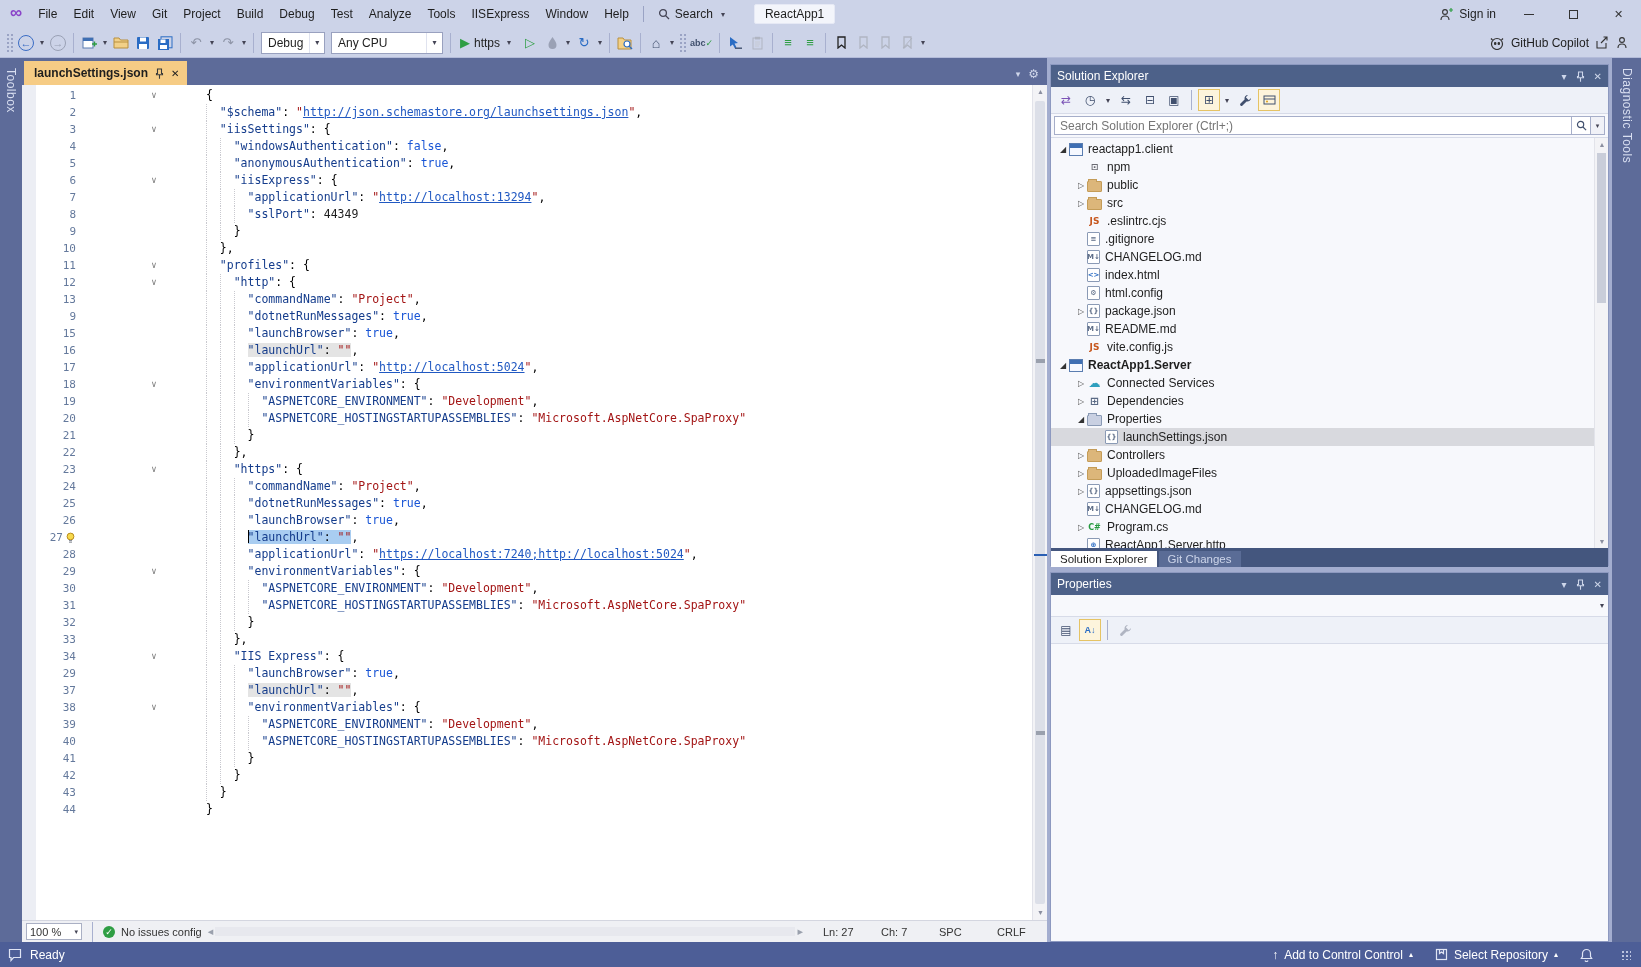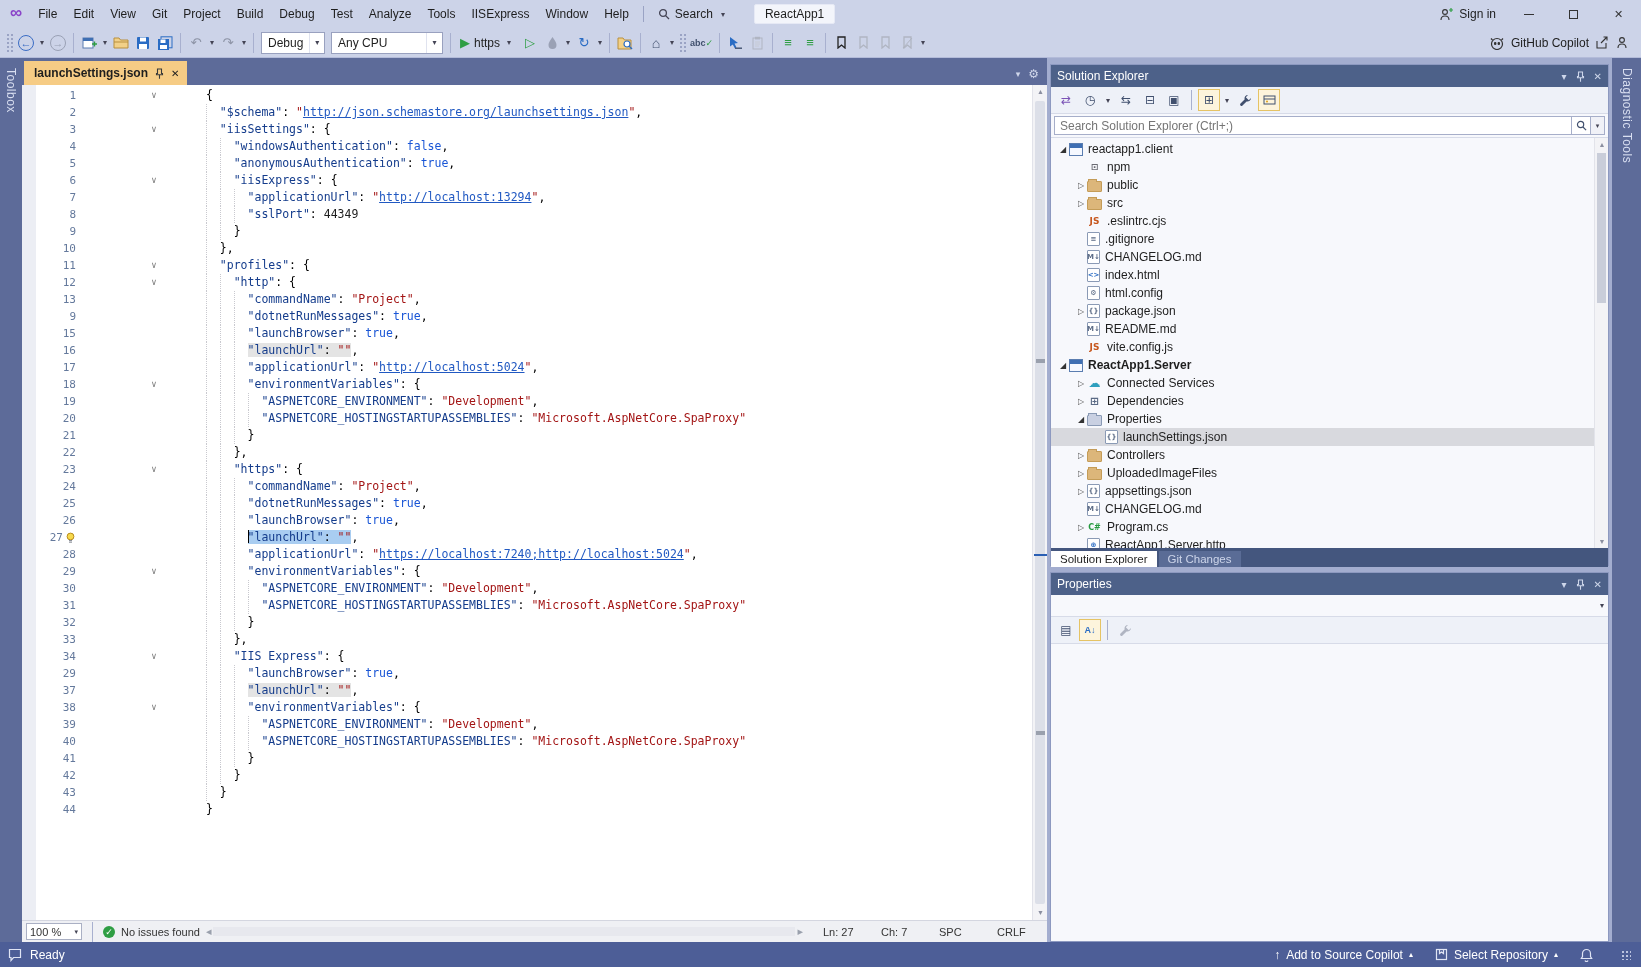--- a/index.html
+++ b/index.html
@@ -440,21 +440,21 @@
         </div>
       </div>
 
       <div class="ebottom">
         <div class="zoomdd">
           <span>100 %</span>
           <span style="font-size:7px;color:#445">▾</span>
         </div>
         <div class="tb-sep"></div>
         <span class="okcirc">✓</span>
-        <span>No issues found</span>
+        <span>No issues config</span>
         <div class="hscroll">
           <span>◂</span>
           <div class="htrack"></div>
           <span>▸</span>
         </div>
         <div class="posstat">
           <span>Ln: 27</span>
           <span>Ch: 7</span>
           <span>SPC</span>
           <span>CRLF</span>
@@ -677,21 +677,21 @@
   <div class="statusbar">
     <span>
       <svg width="14" height="14" viewBox="0 0 14 14">
           <path d="M1.5 1.5 h11 v8 h-7 l-2.5 3 v-3 h-1.5 z" fill="none" stroke="#dfe4f4" stroke-width="1.2"></path>
         </svg>
     </span>
     <span>Ready</span>
     <div class="sb-right">
       <span class="sb-item">
         <span>↑</span>
-        <span>Add to Source Copilot</span>
+        <span>Add to Control Control</span>
         <span class="sb-caret">▴</span>
       </span>
       <span class="sb-item">
         <span>
           <svg width="13" height="13" viewBox="0 0 13 13">
               <rect x="1.5" y="1.5" width="10" height="10" fill="none" stroke="#dfe4f4" stroke-width="1.2"></rect>
               <path d="M4.5 1.5 v4 l2 -1.4 l2 1.4 v-4" fill="none" stroke="#dfe4f4" stroke-width="1.2"></path>
             </svg>
         </span>
         <span>Select Repository</span>

